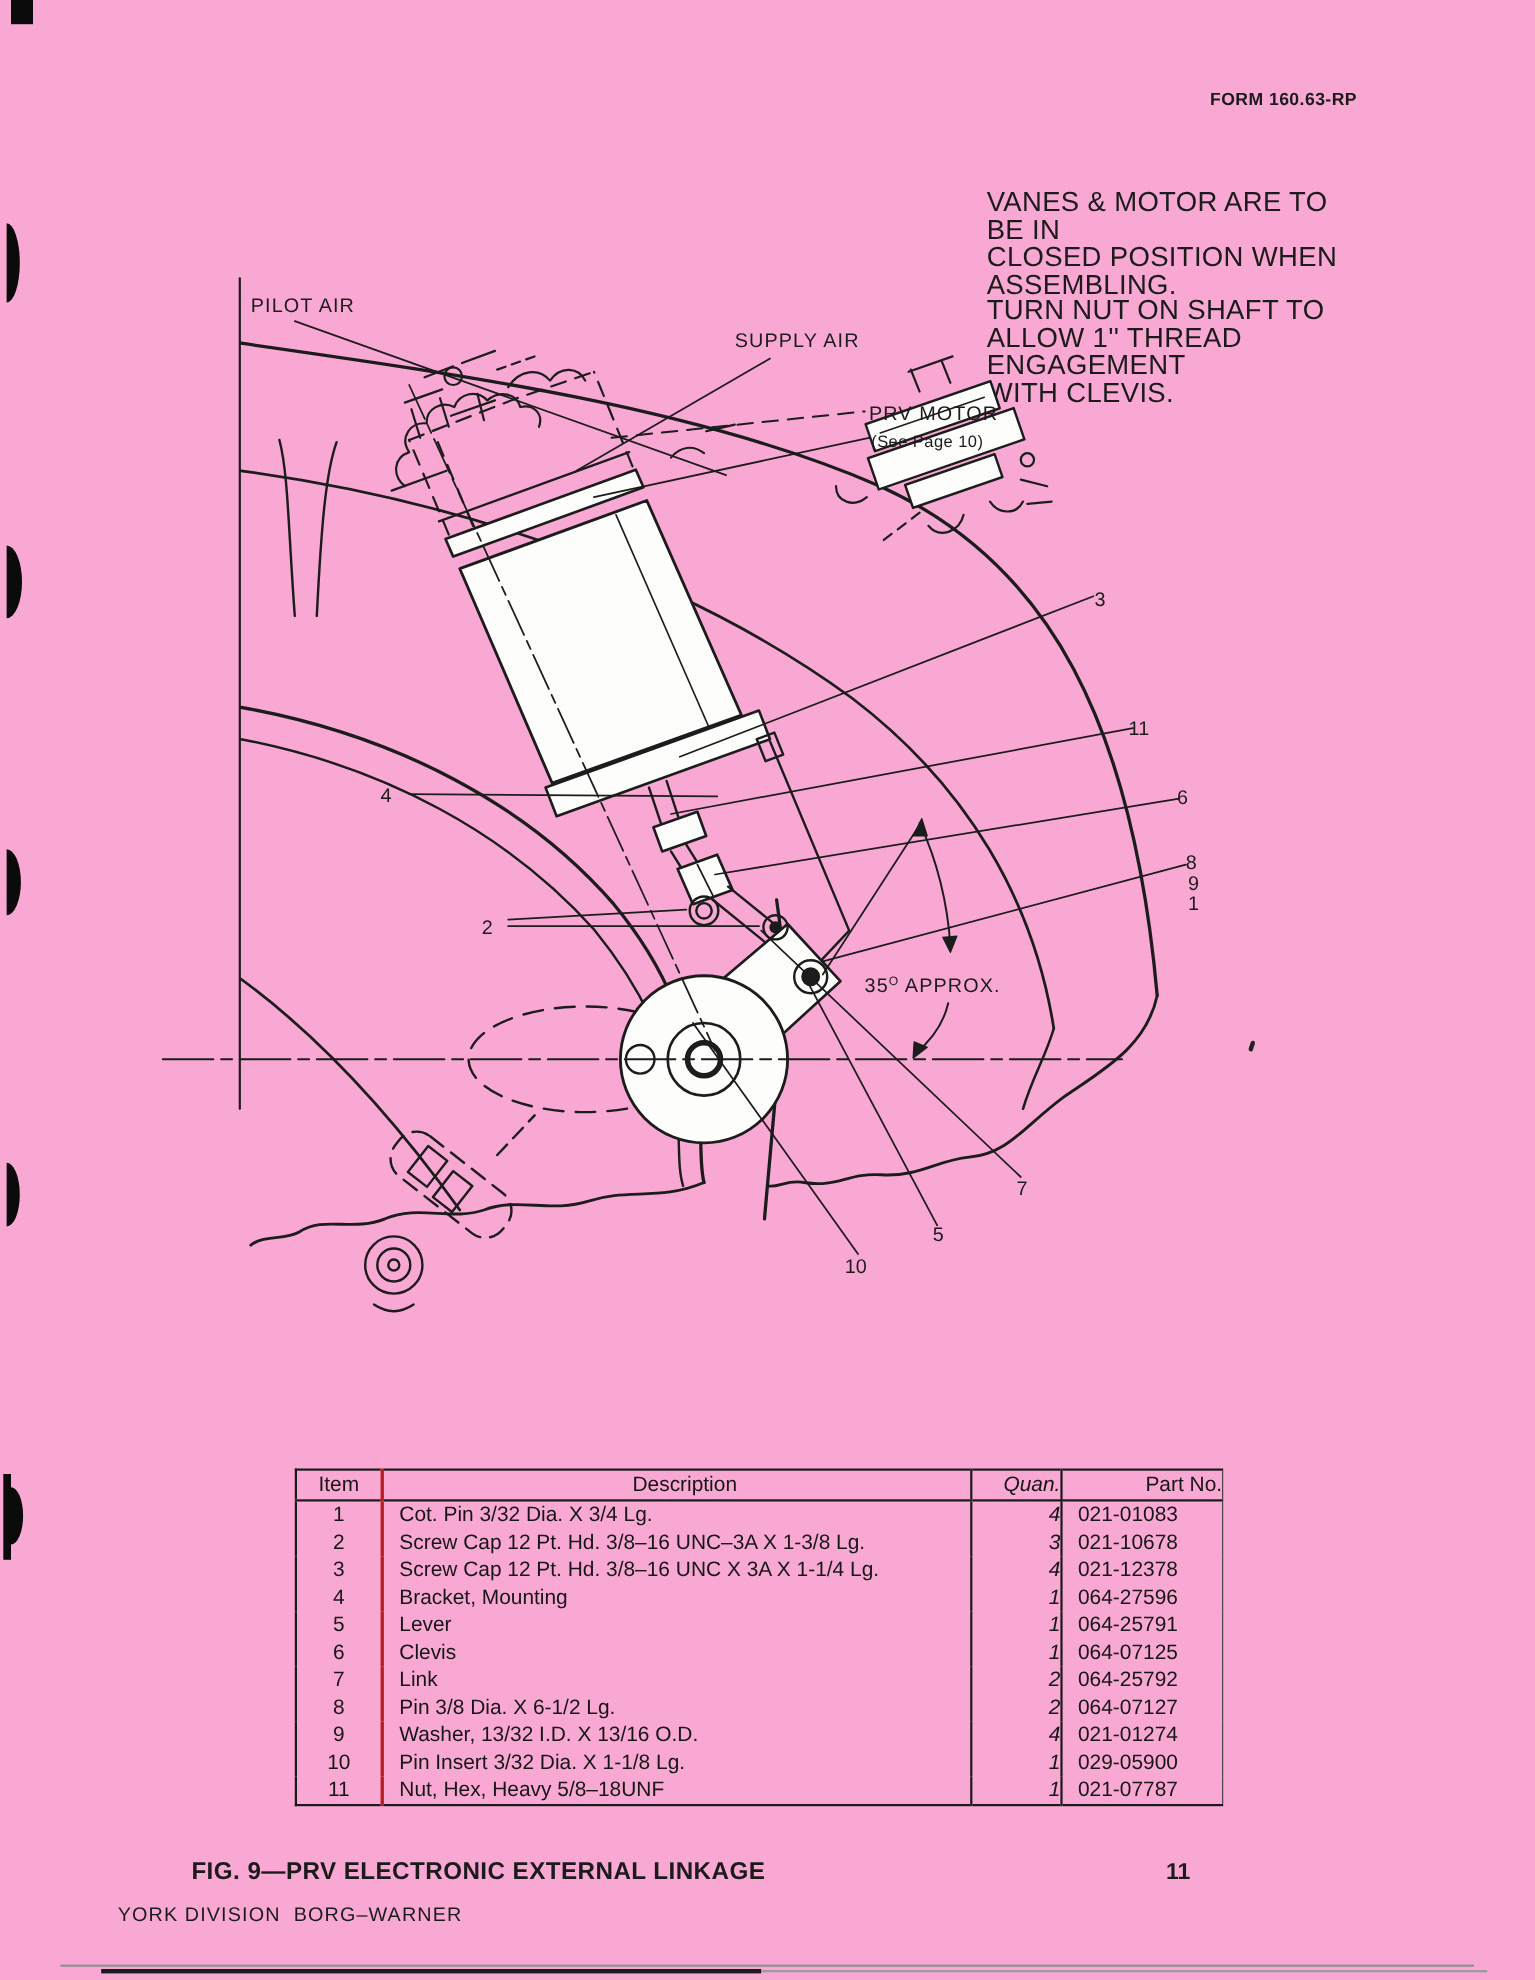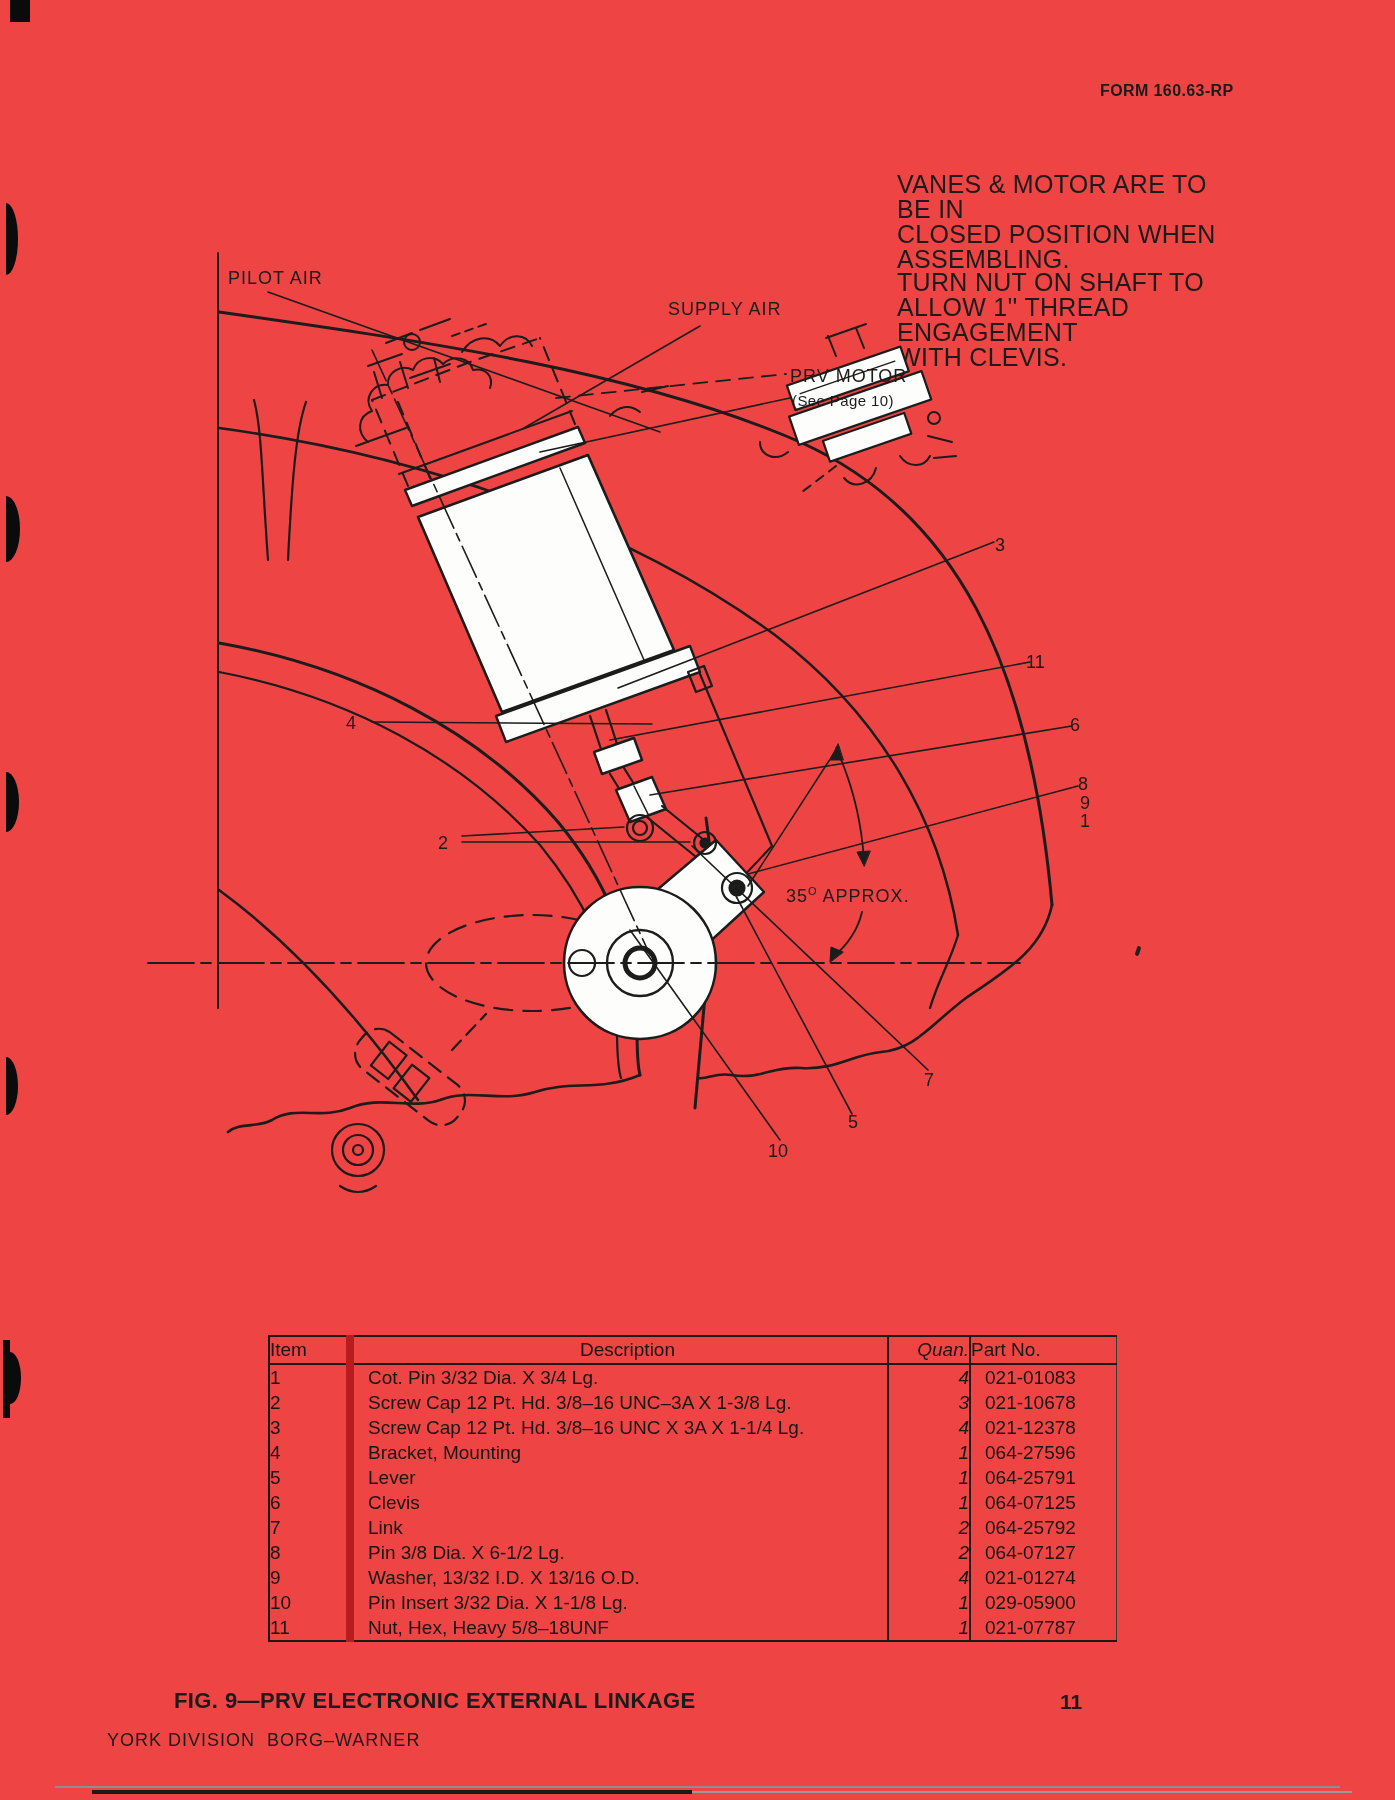--- a/index.html
+++ b/index.html
@@ -1,32 +1,32 @@
 <!DOCTYPE html>
 <html><head>
 <meta charset="utf-8">
 <style>
   html,body{margin:0;padding:0;background:#e8e8e8;}
-  .page{position:relative;width:1395px;height:1800px;background:#ef4444;overflow:hidden;
+  .page{position:relative;width:1395px;height:1800px;background:#f9a8d4;overflow:hidden;
         font-family:"Liberation Sans",sans-serif;color:#1b1b1b;}
   
   .art{position:absolute;background:#0b0b0b;}
   .crescent{border-radius:0 100% 100% 0 / 0 50% 50% 0;}
   
   .form-no{position:absolute;left:1100px;top:82px;font-size:16px;font-weight:bold;letter-spacing:.4px;}
   .notes{position:absolute;left:897px;width:330px;font-size:25px;line-height:25px;letter-spacing:.3px;}
   .n1{top:172px;} .n2{top:270px;}
   
   table.parts{position:absolute;left:268px;top:1335px;width:820px;border-collapse:collapse;
       table-layout:fixed;font-size:19px;color:#161616;
       border-top:2.5px solid #1a1a1a;border-bottom:2.5px solid #1a1a1a;
       border-left:2px solid #1a1a1a;border-right:1.5px solid #3a3a3a;}
   table.parts th{font-weight:normal;height:26px;border-bottom:2px solid #1a1a1a;padding:0;}
   table.parts td{height:25px;padding:0;line-height:25px;white-space:nowrap;overflow:hidden;}
-  .c-item{width:76px;text-align:left;border-right:8px solid #b91c1c;}
+  .c-item{width:76px;text-align:center;border-right:3px solid #b91c1c;}
   .c-desc{width:519px;text-align:left;padding-left:14px!important;margin-left:40px;}
   .c-quan{width:80px;text-align:right;border-left:2px solid #1a1a1a;border-right:2px solid #1a1a1a;font-style:italic;}
   .c-part{width:145px;text-align:left;padding-left:14px!important;}
   
   .caption{position:absolute;left:134px;top:1688px;font-size:22px;font-weight:bold;letter-spacing:.4px;margin-left:40px;}
   .foot-left{position:absolute;left:107px;top:1730px;font-size:18px;letter-spacing:1px;white-space:pre;}
   .page-no{position:absolute;left:1060px;top:1690px;font-size:21px;font-weight:bold;}
   .scanline{position:absolute;}
   .speck{position:absolute;left:1136px;top:946px;width:4px;height:10px;background:#222;transform:rotate(18deg);border-radius:2px;}
   
@@ -197,21 +197,21 @@
     <text class="co" x="848" y="1128">5</text>
     <text class="co" x="768" y="1157">10</text>
   </svg>
 
   <table class="parts">
     <thead>
       <tr>
         <th class="c-item">Item</th>
         <th class="c-desc" style="text-align:center;">Description</th>
         <th class="c-quan">Quan.</th>
-        <th class="c-part" style="text-align:left;padding-left:0!important;margin-top:39px;">Part No.</th>
+        <th class="c-part" style="text-align:right;padding-left:0!important;margin-top:39px;">Part No.</th>
       </tr>
     </thead>
     <tbody>
       <tr>
           <td class="c-item">1</td>
           <td class="c-desc">Cot. Pin 3/32 Dia. X 3/4 Lg.</td>
           <td class="c-quan">4</td>
           <td class="c-part">021-01083</td>
         </tr>
       <tr>

